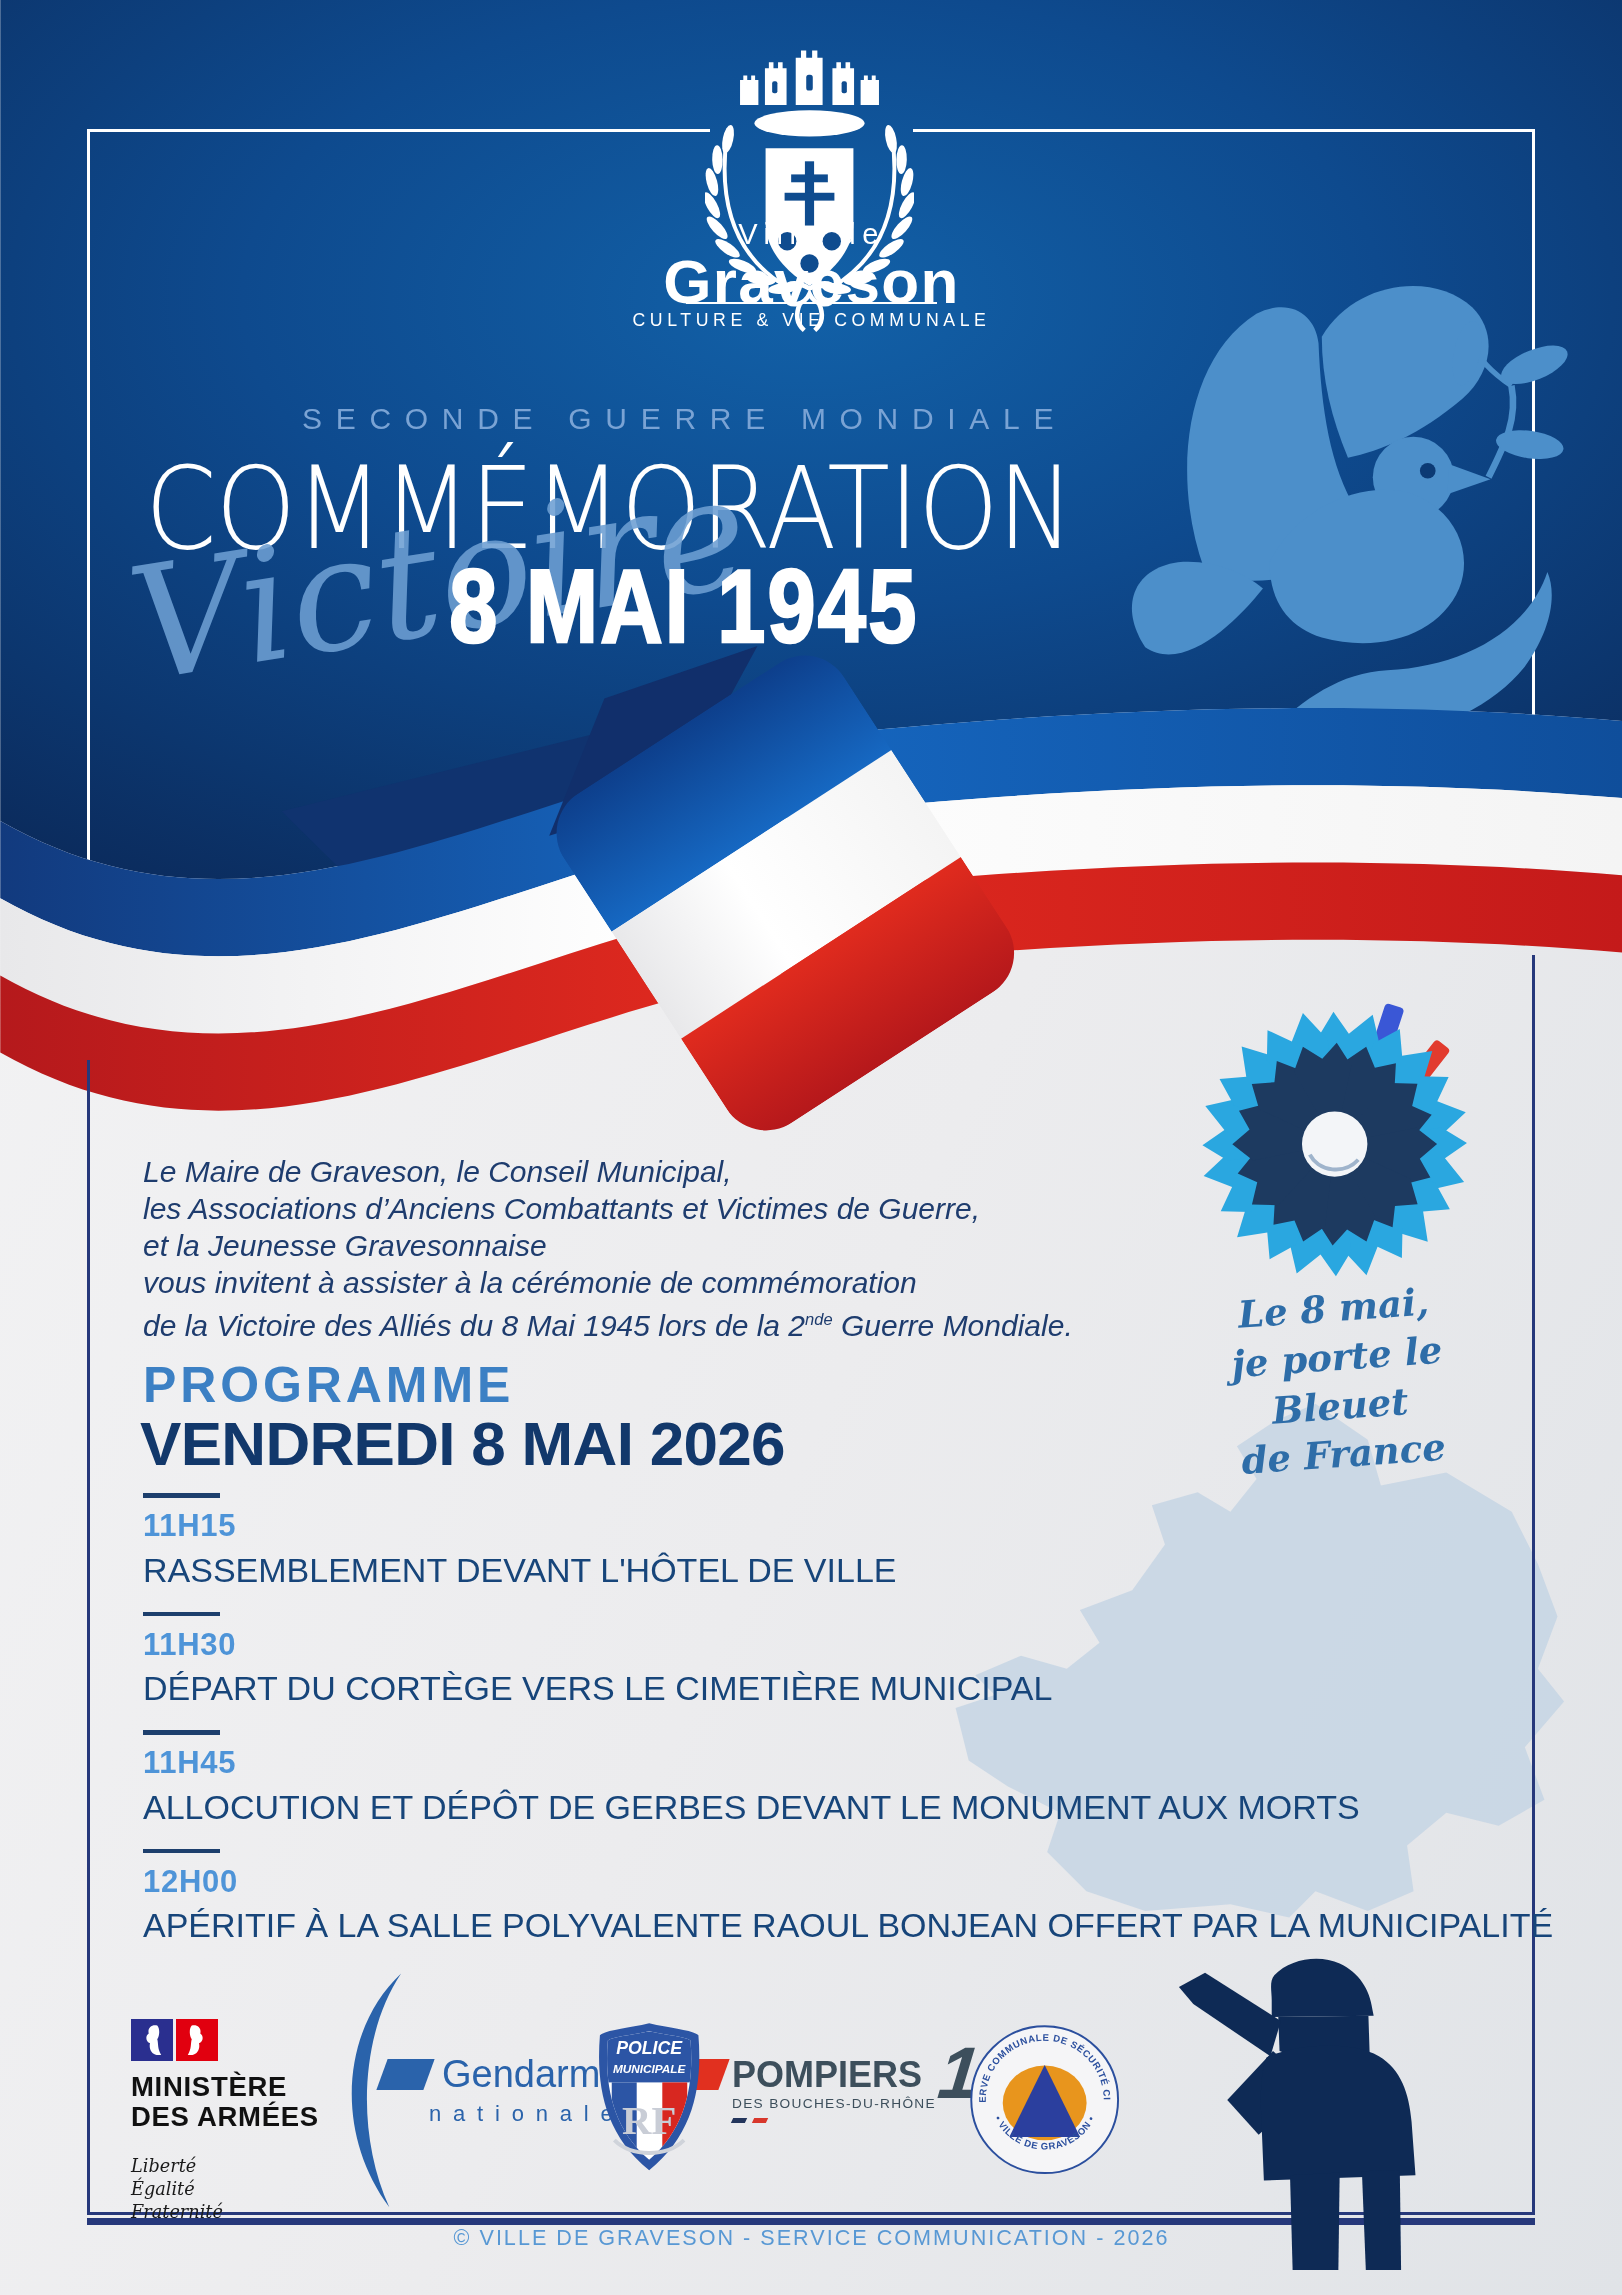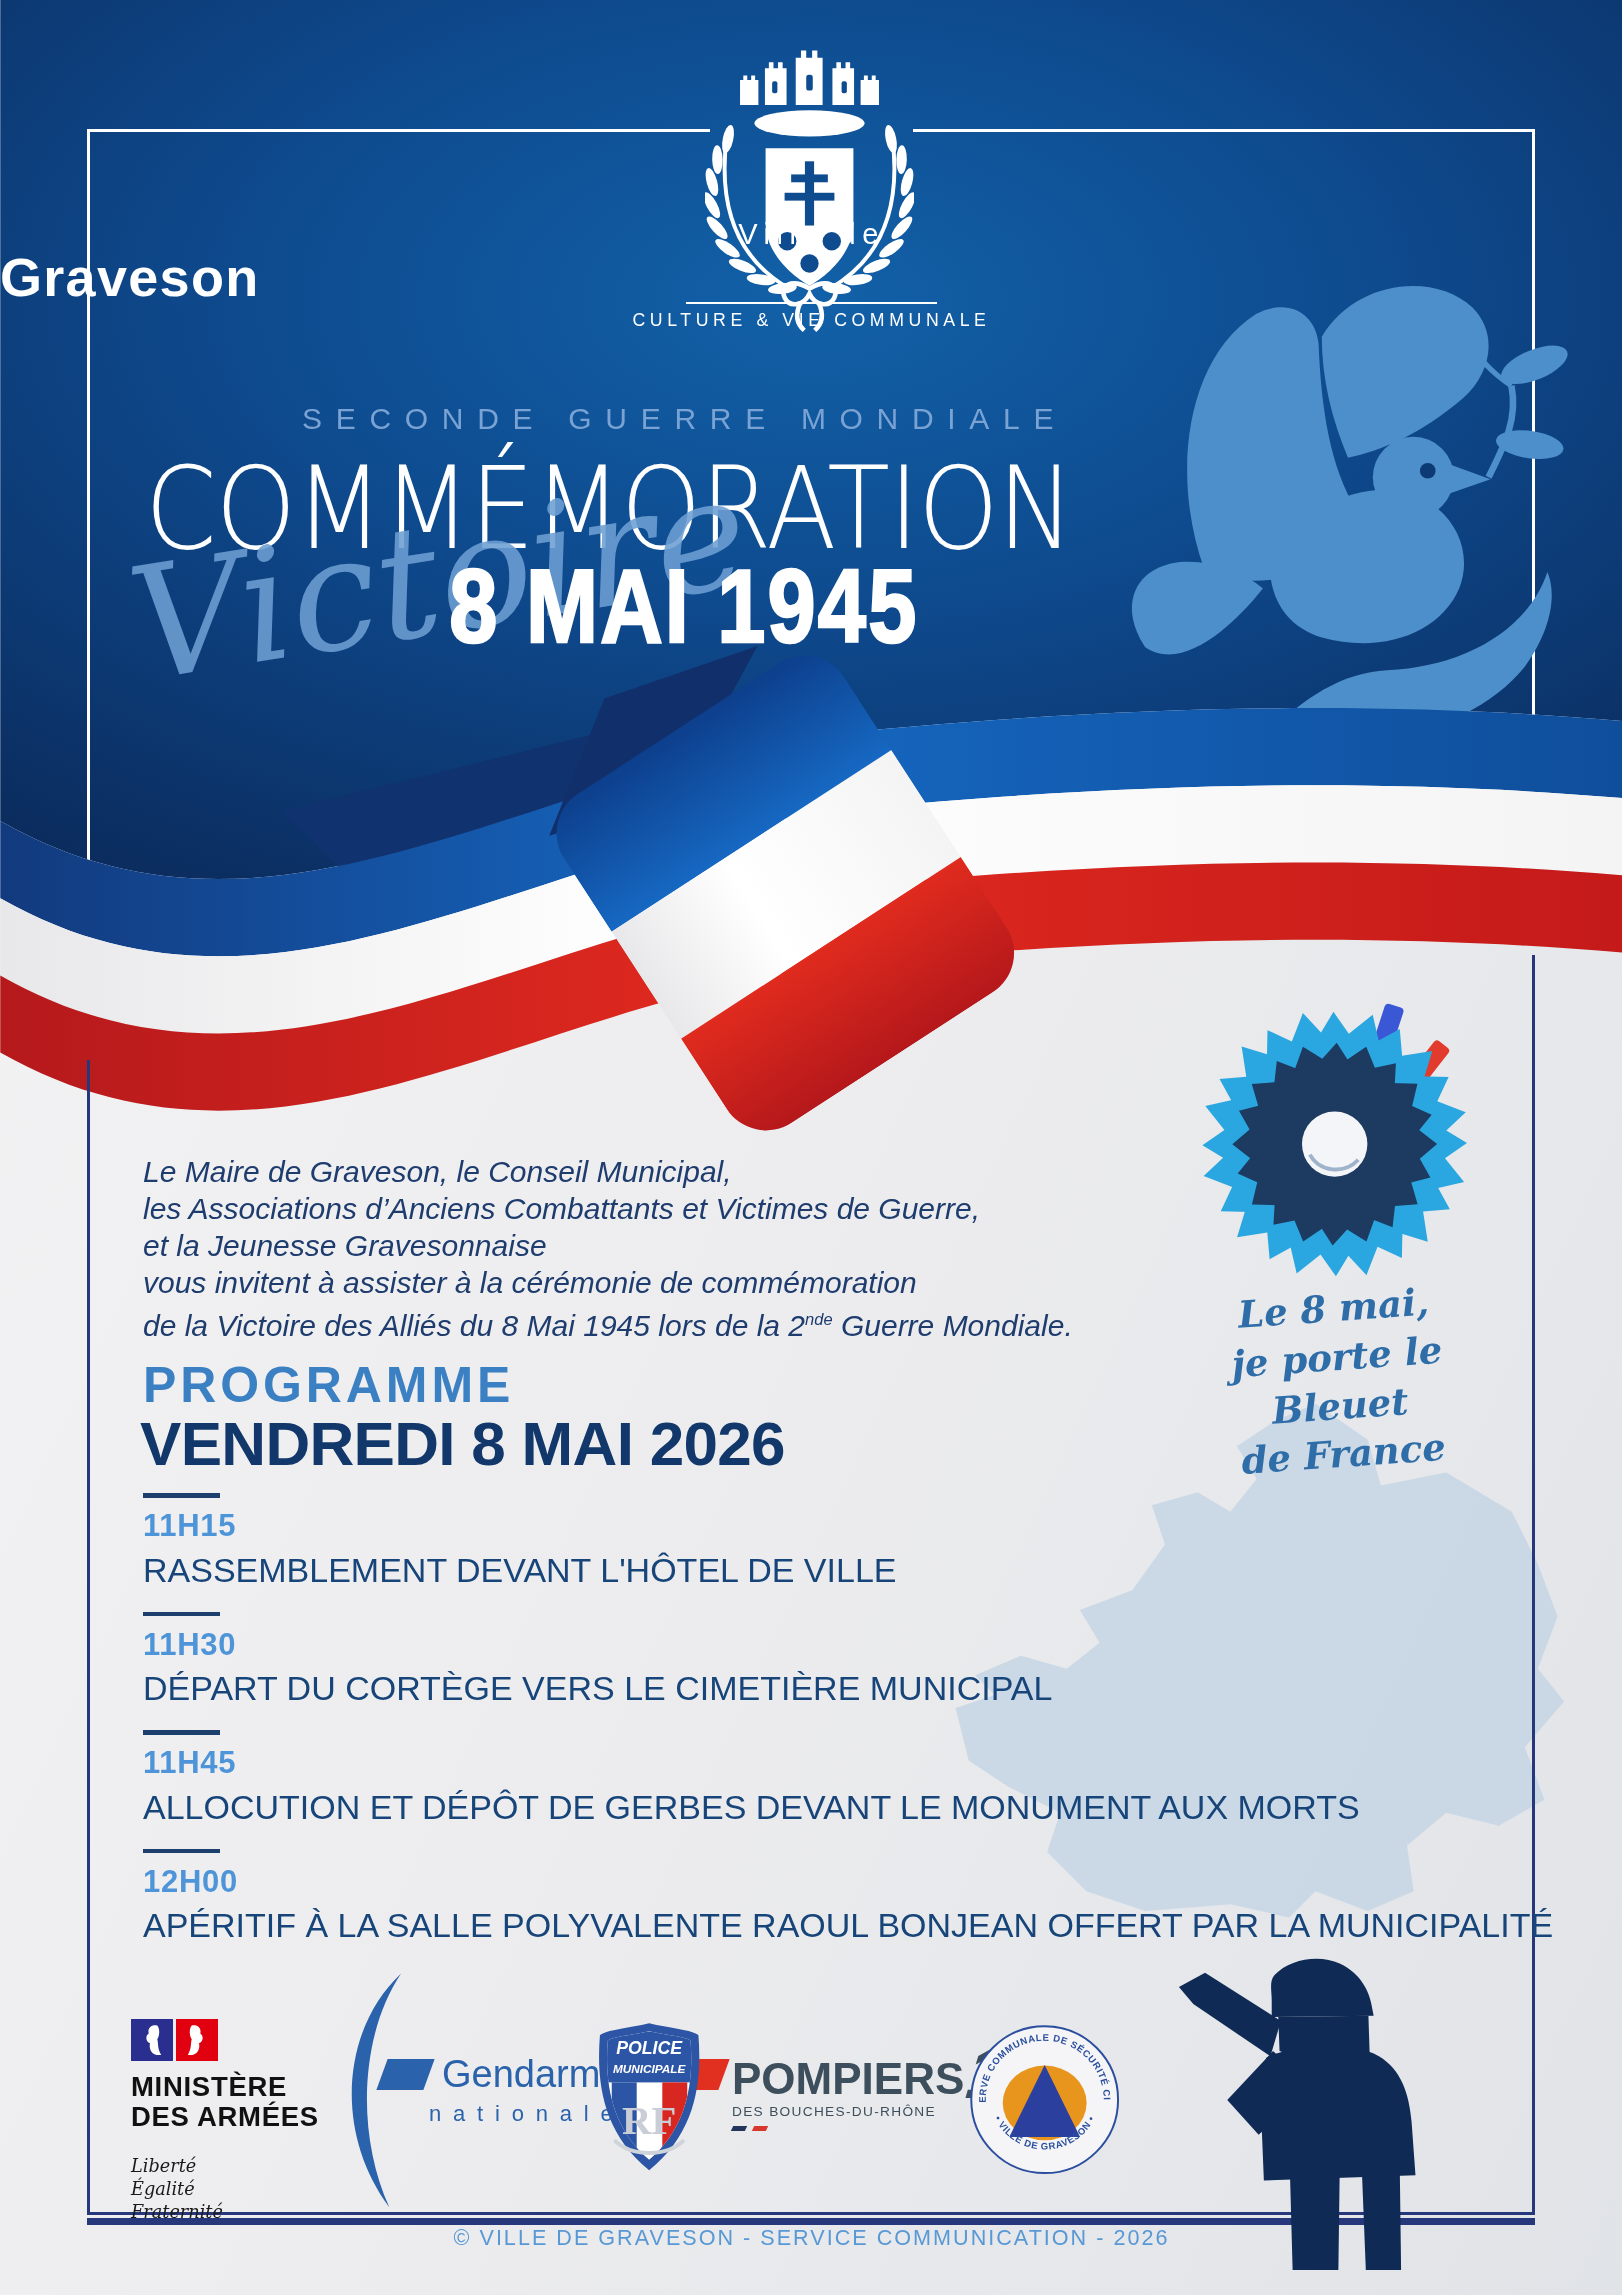--- a/index.html
+++ b/index.html
@@ -12,22 +12,22 @@
   svg{display:block;}
 
   
   .fseg{position:absolute;background:#fff;}
   .fseg-navy{position:absolute;background:#26387b;}
 
   
   .crest{left:705px; top:25px; width:209px; height:308px;}
   .brand-prefix{left:0; top:218px; width:100%; text-align:center; color:#fff;
     font-size:29px; letter-spacing:6.5px; font-weight:400;}
-  .brand-name{left:0; top:246px; width:100%; color:#fff;
-    font-size:54px; font-weight:700; letter-spacing:1.3px;}
+  .brand-name{left:0; top:246px; width:100%; text-align:center; color:#fff;
+    font-size:62px; font-weight:700; letter-spacing:1.3px;}
   .brand-rule{left:686px; top:302px; width:251px; height:2px; background:#fff;}
   .brand-tagline{left:0; top:310px; width:100%; text-align:center; color:#fff;
     font-size:17.7px; letter-spacing:4.6px; font-weight:400;}
 
   .kicker{left:302px; top:402px; color:#7aa3d4; font-size:30px; letter-spacing:13.7px;
     font-weight:400; white-space:nowrap;}
   .title{left:145px; top:442px; color:#ffffff; font-size:114px; font-weight:200;
     font-family:"DejaVu Sans","Liberation Sans",sans-serif;
     letter-spacing:-1.3px; white-space:nowrap; transform:scaleX(.90); transform-origin:left top;}
   .bigdate{left:153px; top:548px; width:972px; text-align:center; white-space:nowrap;}
@@ -68,21 +68,21 @@
   .minarm-motto{margin-top:22px; color:#1a1a1a; font-size:17.7px; line-height:1.3;
     font-family:"DejaVu Serif","Liberation Serif",serif; font-style:italic;}
   .gend{left:324px; top:1973px; width:406px; height:242px;}
   .gend-row{position:absolute; left:58px; top:80px; display:flex; align-items:center;}
   .pgram{width:47px; height:31px; transform:skewX(-20deg);}
   .gend-name{margin:0 13px; color:#2a63ab; font-size:38px; font-weight:400; white-space:nowrap;}
   .gend-sub{position:absolute; left:105px; top:128px; color:#2a63ab; font-size:22px;
     letter-spacing:11.8px; white-space:nowrap;}
   .pomp{left:732px; top:2040px; width:249px; color:#3d4f5c;}
   .pomp-row{display:flex; align-items:flex-start;}
-  .pomp-name{font-size:44px; font-weight:700; letter-spacing:0; margin-top:14.4px;}
+  .pomp-name{font-size:36px; font-weight:700; letter-spacing:0; margin-top:14.4px;}
   .pomp-num{font-size:73px; font-weight:700; font-style:italic; line-height:.9;
     margin-left:2.6px; transform:skewX(-6deg);}
   .pomp-sub{font-size:13.7px; letter-spacing:1.3px; margin-top:0px; white-space:nowrap;}
   .pomp-dashes{display:flex; gap:6.5px; margin-top:6.5px;}
   .dash{width:14.4px; height:5.2px; transform:skewX(-25deg);}
 
   
   .footer{left:0; top:2225px; width:100%; text-align:center; color:#5898d4;
     font-size:21.6px; letter-spacing:2px; white-space:nowrap;}
 </style>

